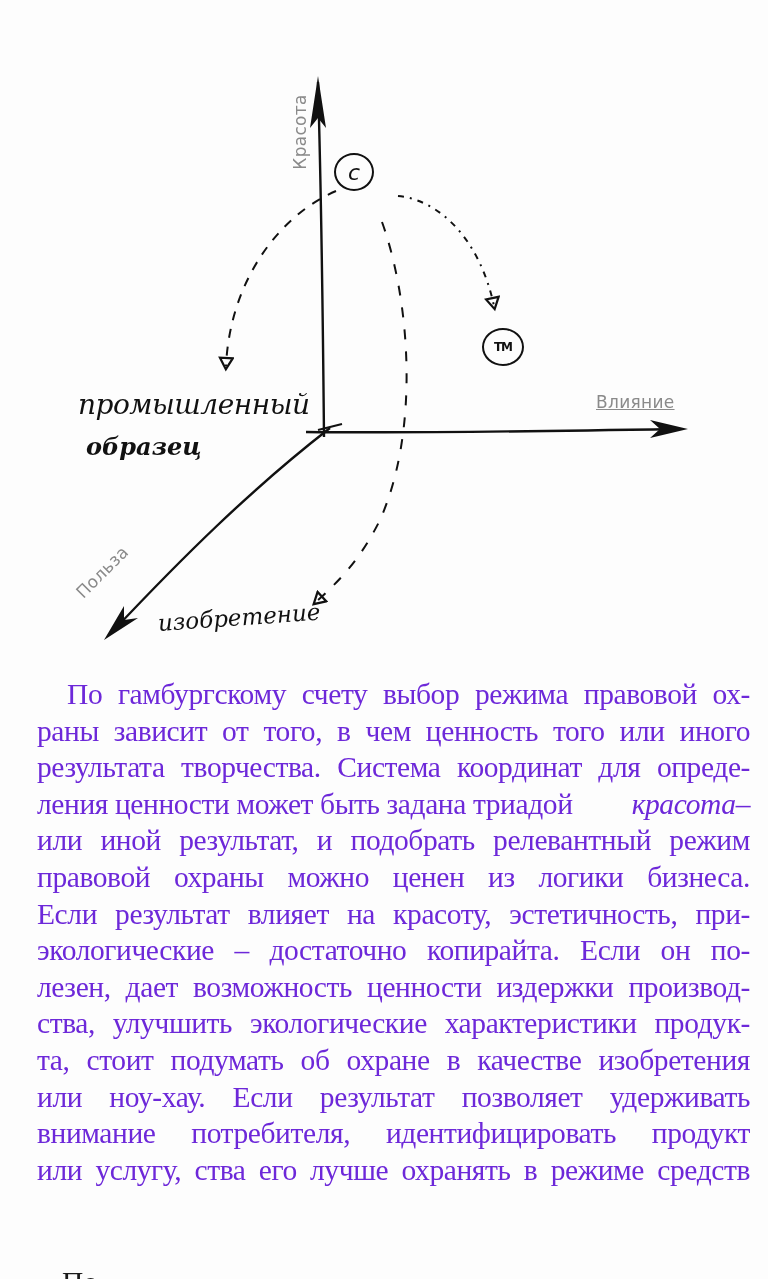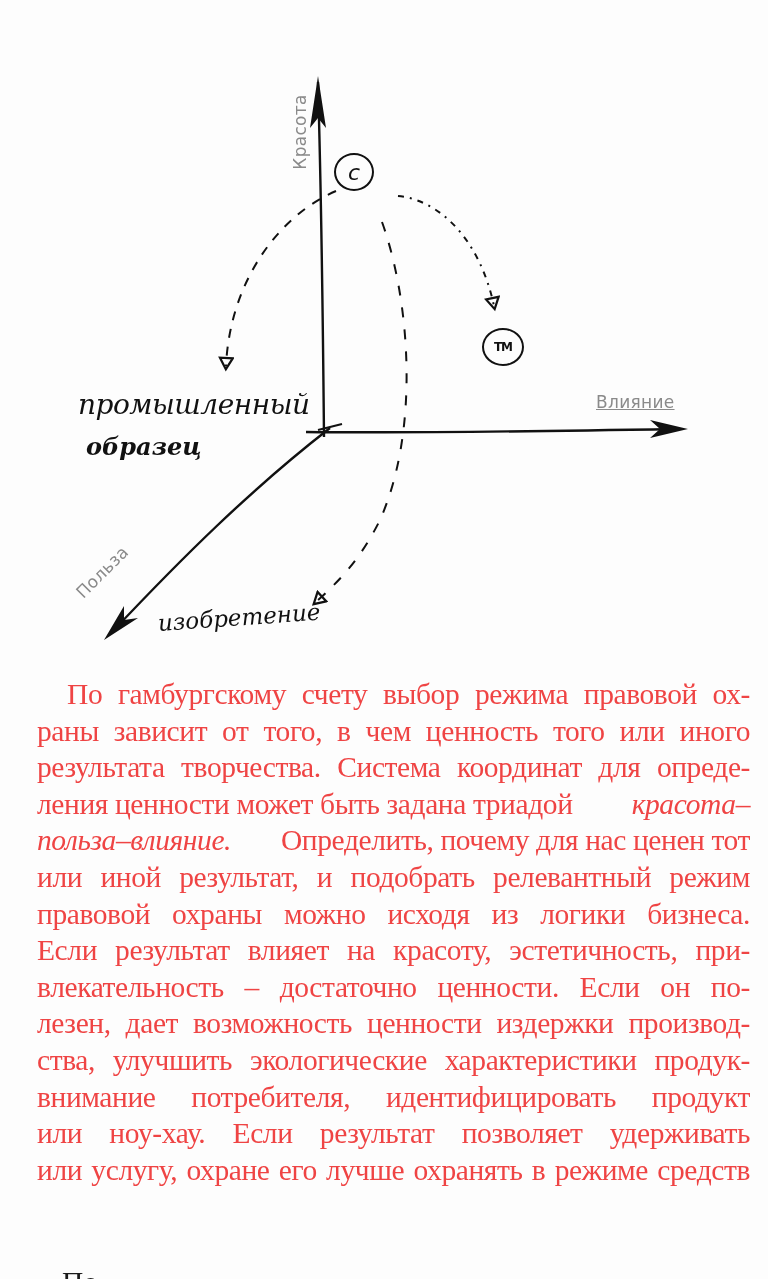--- a/index.html
+++ b/index.html
@@ -106,21 +106,21 @@
       letter-spacing: -1px;
     }
     .text-block {
       position: absolute;
       left: 37px;
       top: 676px;
       width: 713px;
       font-family: "Liberation Serif", serif;
       font-size: 29.5px;
       line-height: 36.6px;
-      color: #ef4444;
+      color: #6d28d9;
     }
     .line {
       display: block;
       text-align: justify;
       text-align-last: justify;
       white-space: nowrap;
       height: 36.6px;
       letter-spacing: -0.4px;
     }
     .line.first {
@@ -209,30 +209,27 @@
 </div>
 
 <div class="text-block">
   <span class="line first">По гамбургскому счету выбор режима правовой ох-</span>
   <span class="line">раны зависит от того, в чем ценность того или иного</span>
   <span class="line">результата творчества. Система координат для опреде-</span>
   <span class="line justify-flex">
     <span>ления ценности может быть задана триадой</span>
     <i>красота–</i>
   </span>
-  <span class="line justify-flex">
-    <i>польза–влияние.</i>
-    <span>Определить, почему для нас ценен тот</span>
-  </span>
   <span class="line">или иной результат, и подобрать релевантный режим</span>
-  <span class="line">правовой охраны можно исходя из логики бизнеса.</span>
+  <span class="line">правовой охраны можно ценен из логики бизнеса.</span>
   <span class="line">Если результат влияет на красоту, эстетичность, при-</span>
-  <span class="line">влекательность – достаточно ценности. Если он по-</span>
+  <span class="line">экологические – достаточно копирайта. Если он по-</span>
   <span class="line">лезен, дает возможность ценности издержки производ-</span>
   <span class="line">ства, улучшить экологические характеристики продук-</span>
+  <span class="line">та, стоит подумать об охране в качестве изобретения</span>
+  <span class="line">или ноу-хау. Если результат позволяет удерживать</span>
   <span class="line">внимание потребителя, идентифицировать продукт</span>
-  <span class="line">или ноу-хау. Если результат позволяет удерживать</span>
-  <span class="line">или услугу, охране его лучше охранять в режиме средств</span>
+  <span class="line">или услугу, ства его лучше охранять в режиме средств</span>
 </div>
 
 <div class="next-line-stub">
   <span>По</span>
 </div>
 
 </body></html>

